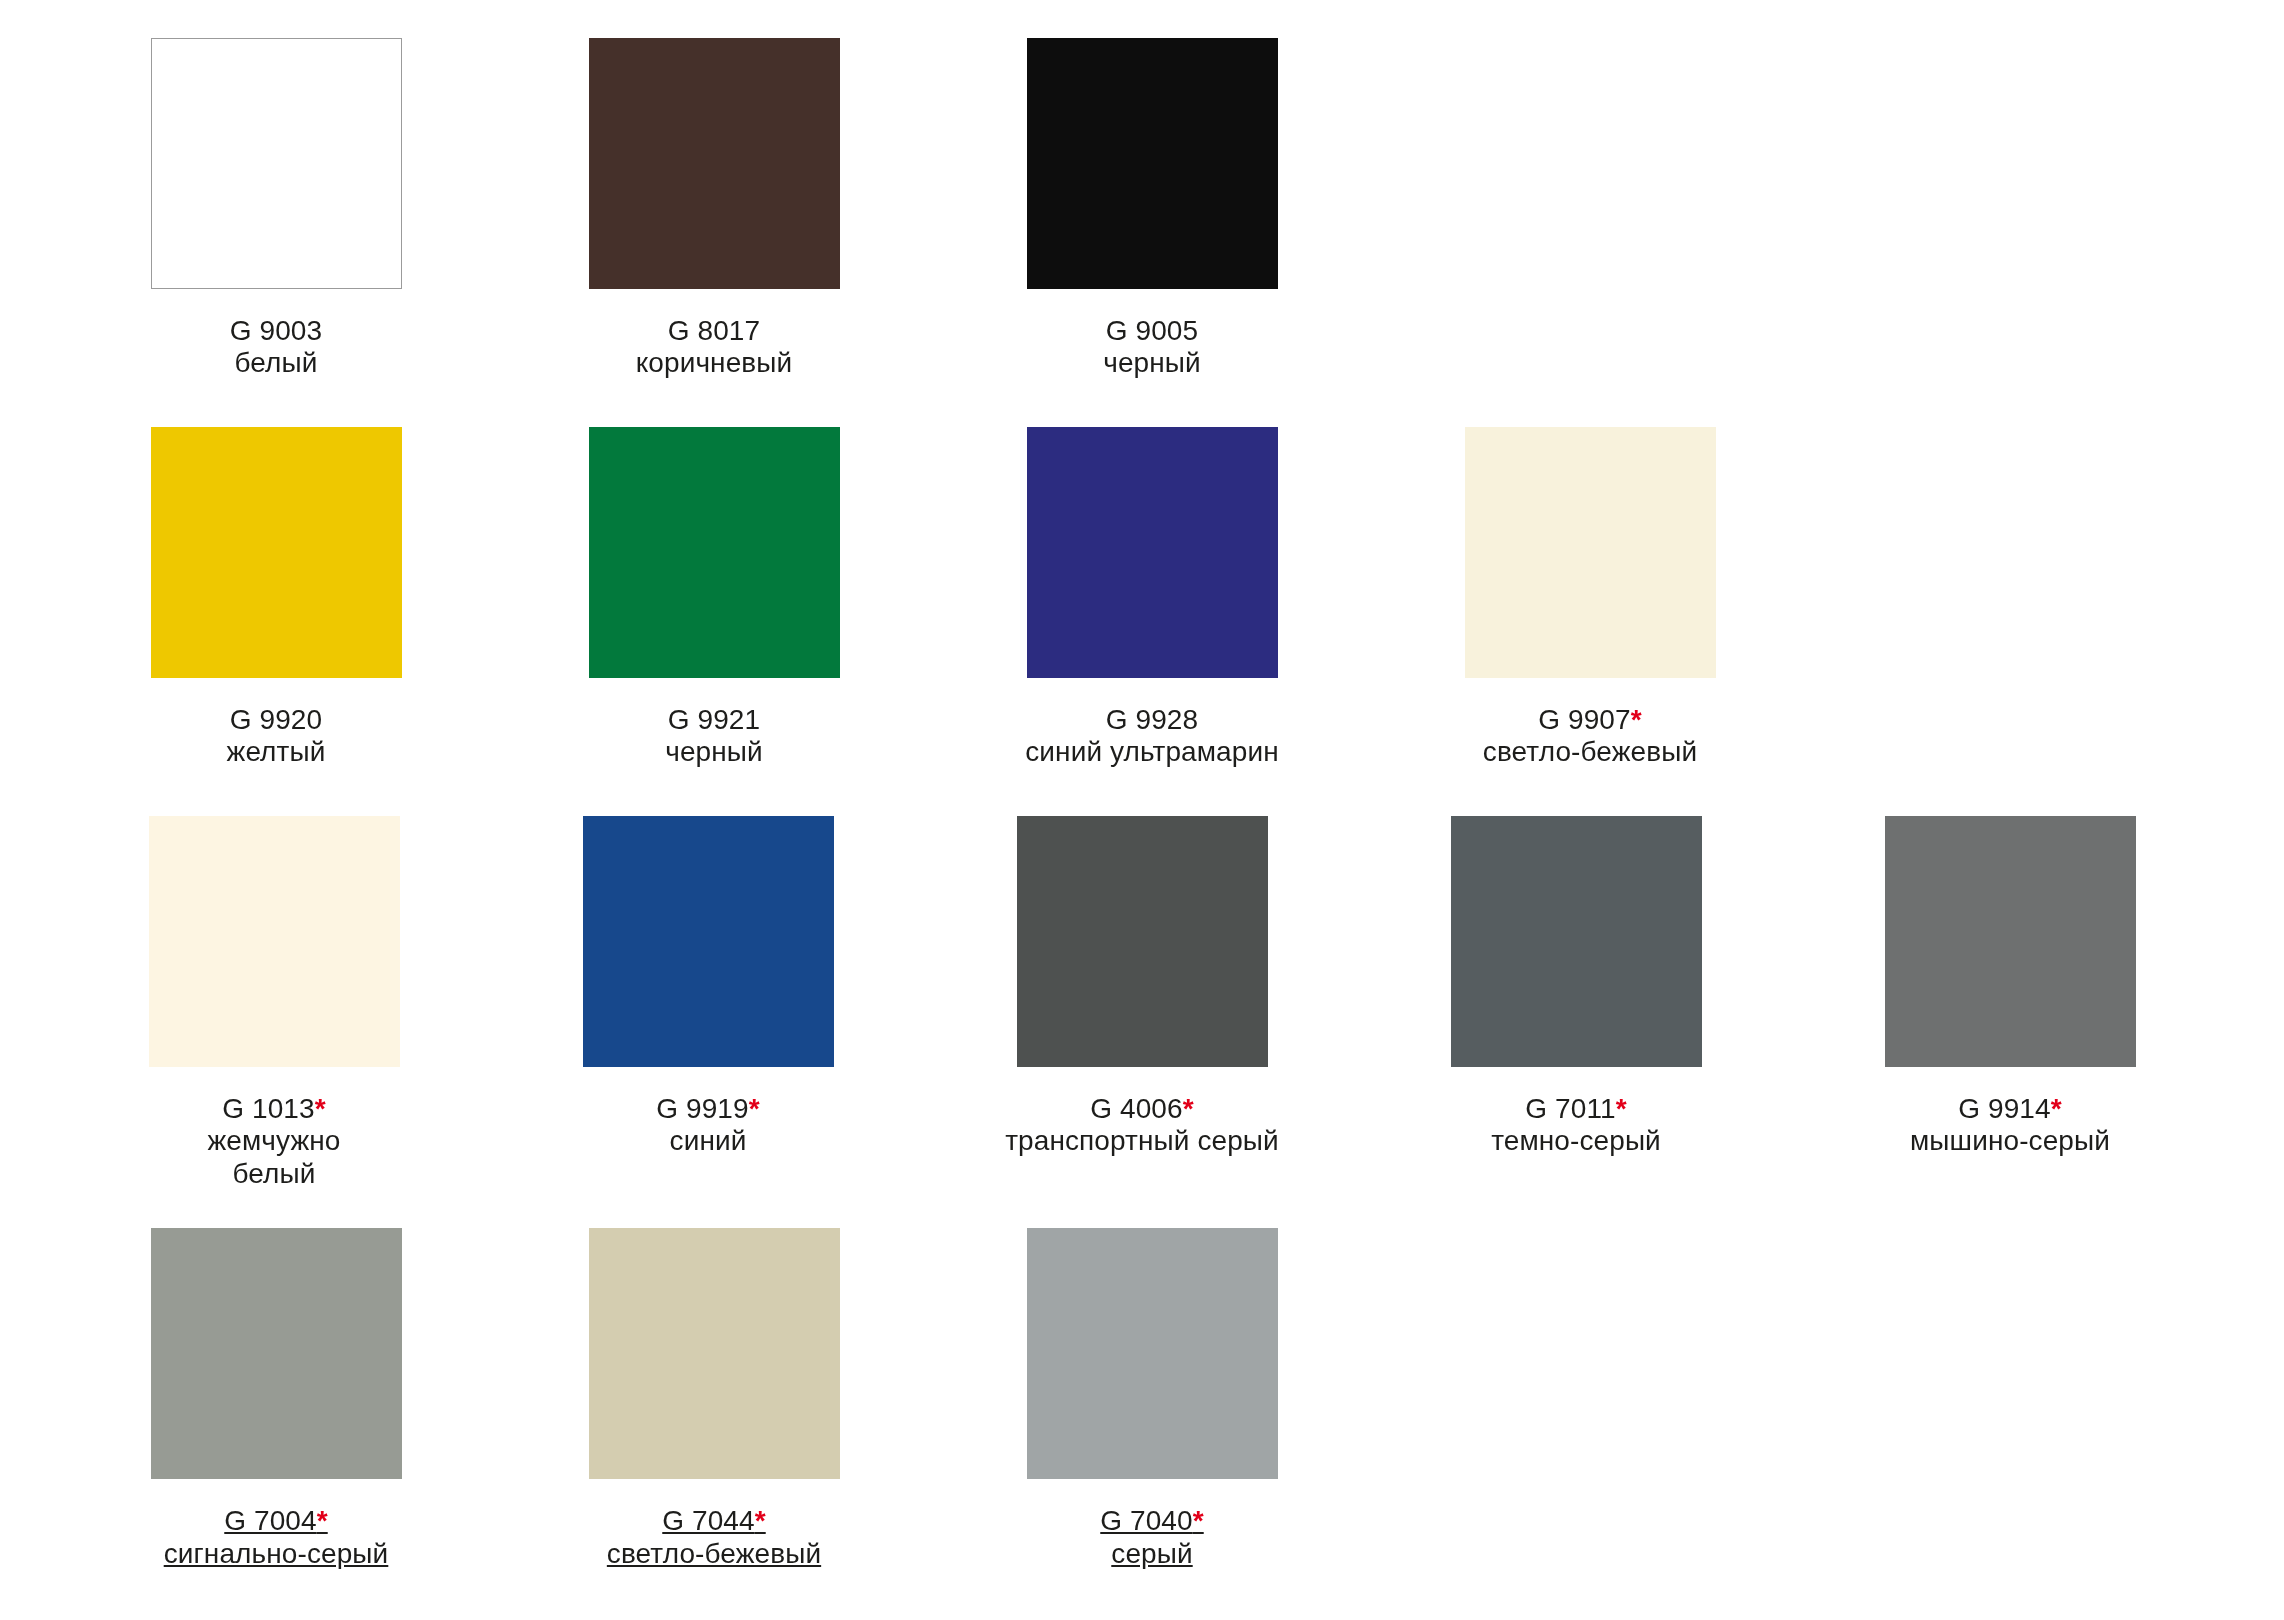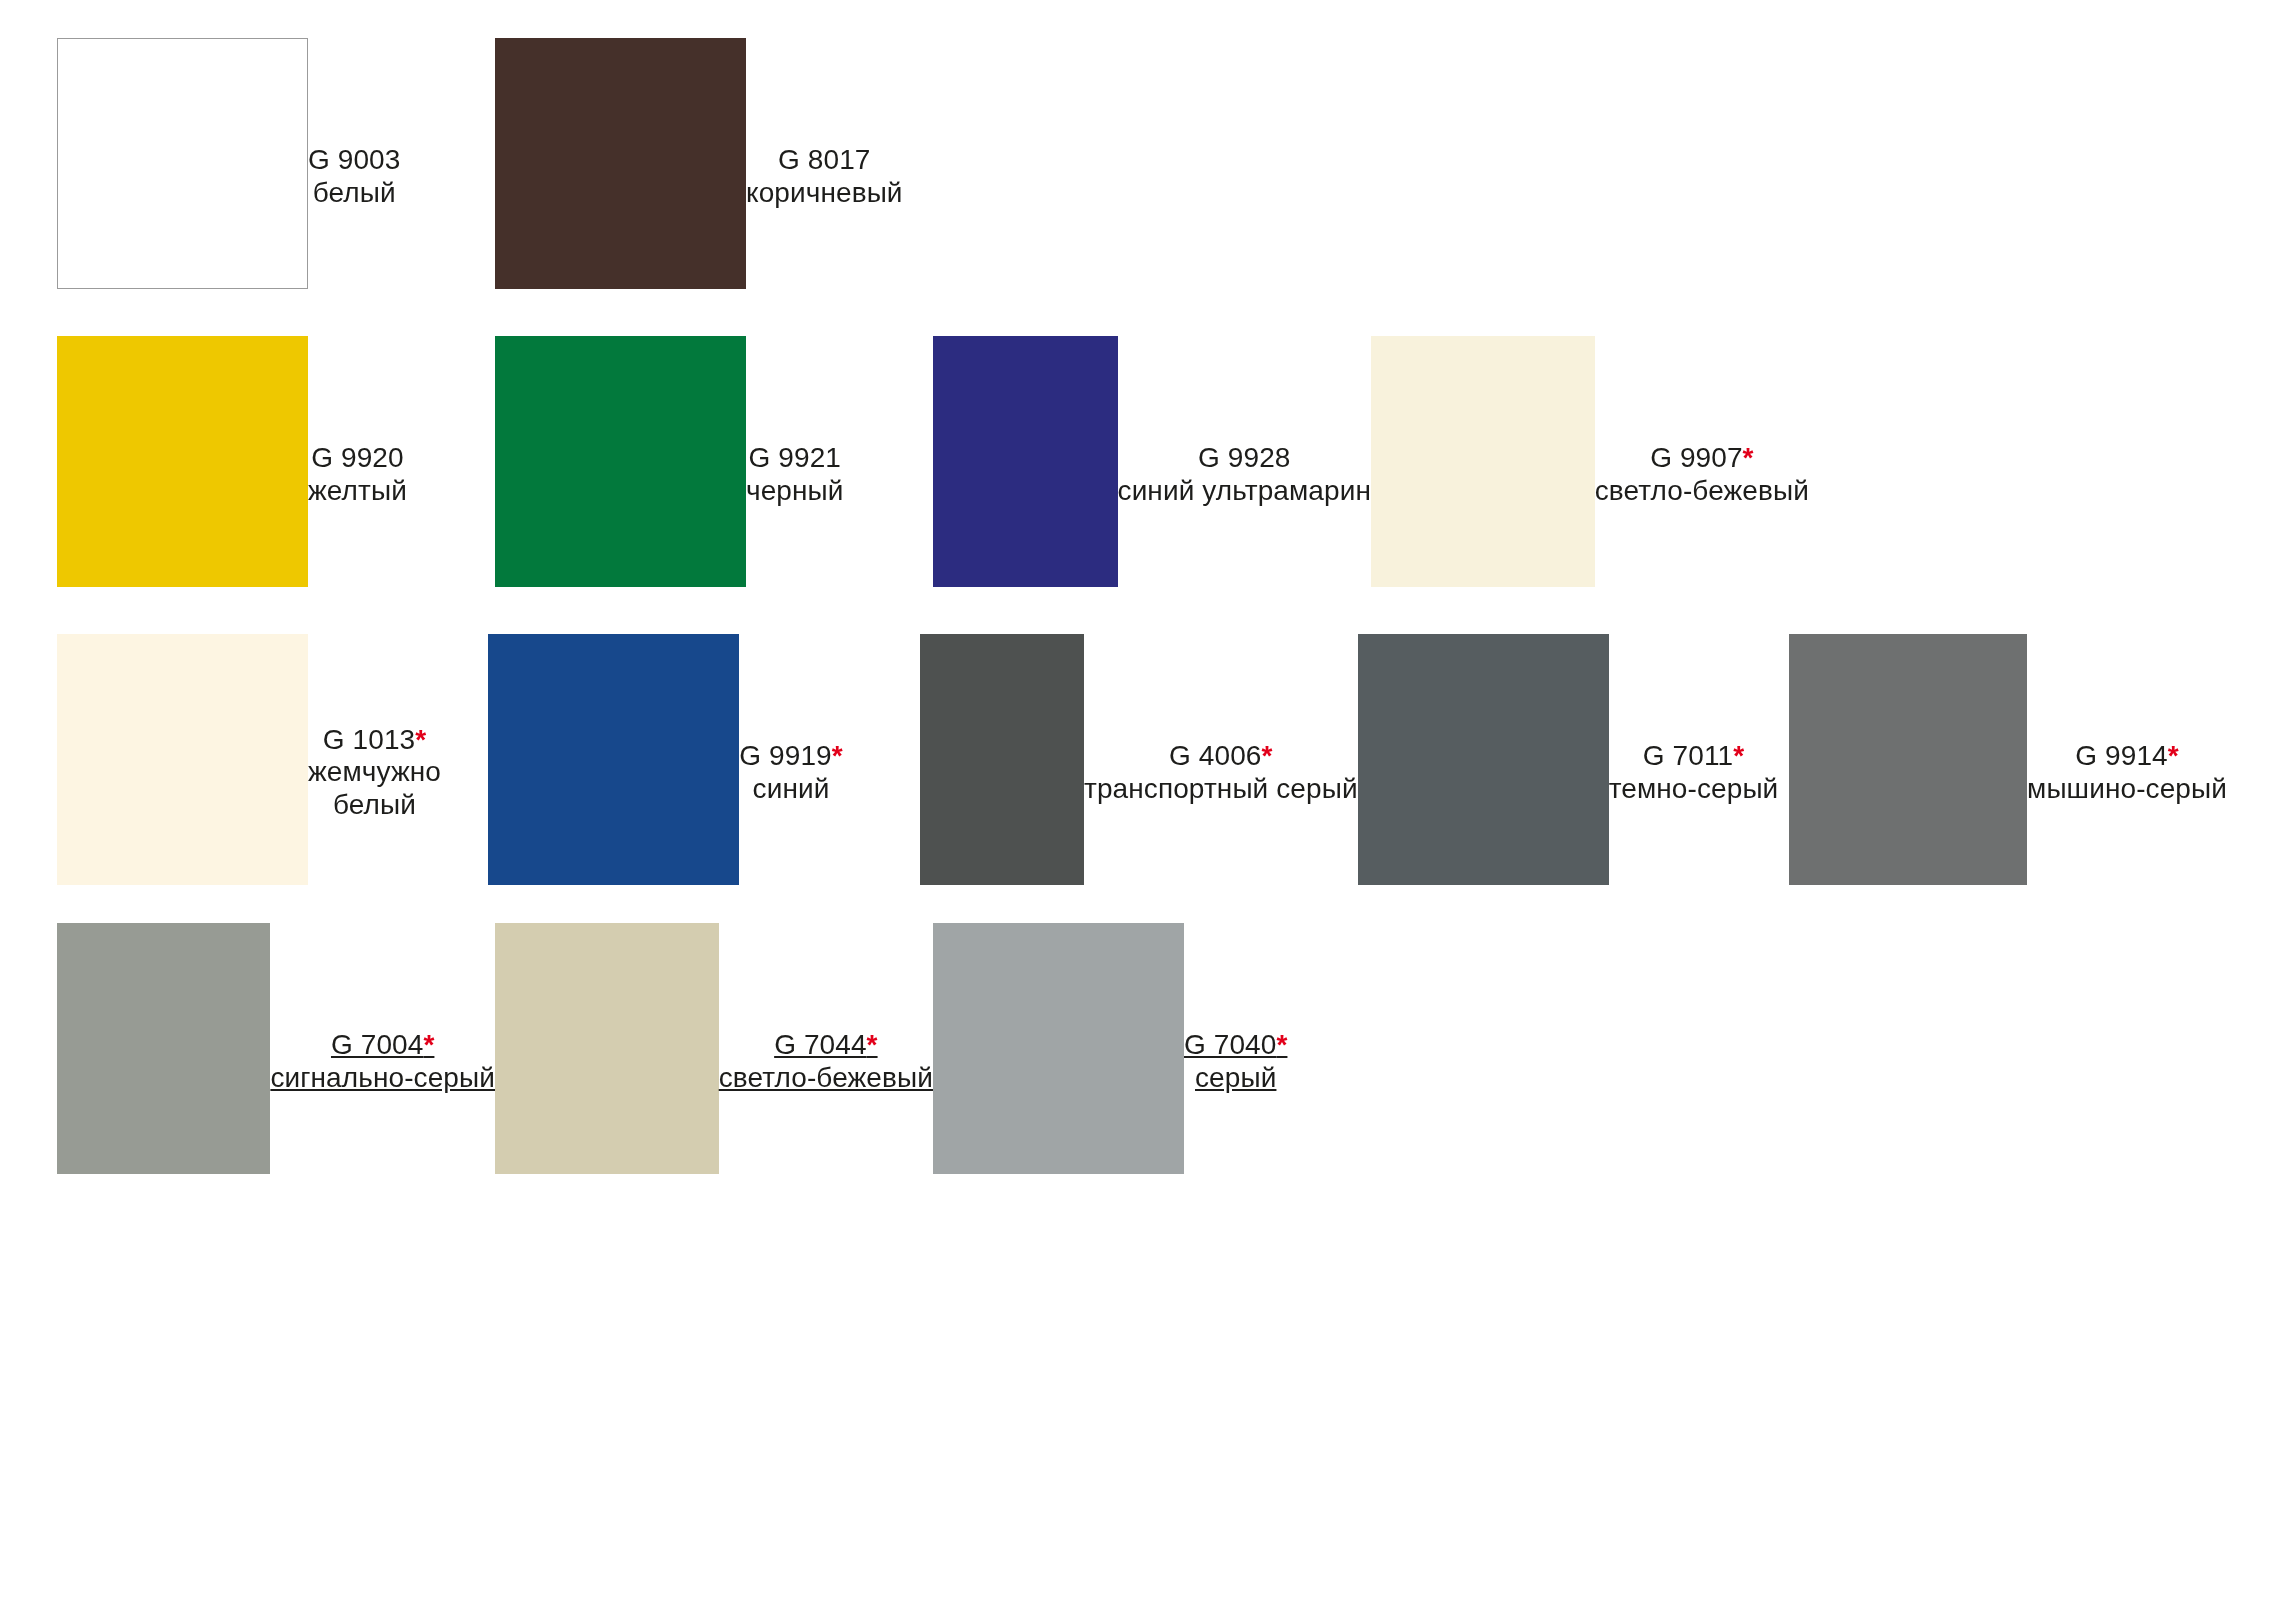--- a/index.html
+++ b/index.html
@@ -27,21 +27,21 @@
     padding: 0 57px;
   }
   .row-1 { padding-top: 38px; }
   .row-2 { padding-top: 47px; align-items: flex-end; }
   .row-3 { padding-top: 47px; }
   .row-4 { padding-top: 38px; text-decoration: underline; }
 
   .swatch-cell {
     width: 438px;
     display: flex;
-    flex-direction: row;
+    flex-direction: column;
     align-items: center;
   }
   .chip {
     width: 251px;
     height: 251px;
     box-sizing: border-box;
   }
   .chip.bordered {
     border: 1.5px solid #9b9b9b;
   }
@@ -74,20 +74,27 @@
         <div class="caption">
           <span class="code-line"><span>G 9003</span></span>
           <span class="name-line">белый</span>
         </div>
       </div>
       <div class="swatch-cell">
         <div class="chip" style="background: rgb(69, 48, 42);"></div>
         <div class="caption">
           <span class="code-line"><span>G 8017</span></span>
           <span class="name-line">коричневый</span>
+        </div>
+      </div>
+      <div class="swatch-cell">
+        <div class="chip" style="background: rgb(13, 13, 13);"></div>
+        <div class="caption">
+          <span class="code-line"><span>G 9005</span></span>
+          <span class="name-line">черный</span>
         </div>
       </div>
     </div>
     <div class="swatch-row row-2">
       <div class="swatch-cell">
         <div class="chip" style="background: rgb(238, 200, 0);"></div>
         <div class="caption">
           <span class="code-line"><span>G 9920</span></span>
           <span class="name-line">желтый</span>
         </div>

